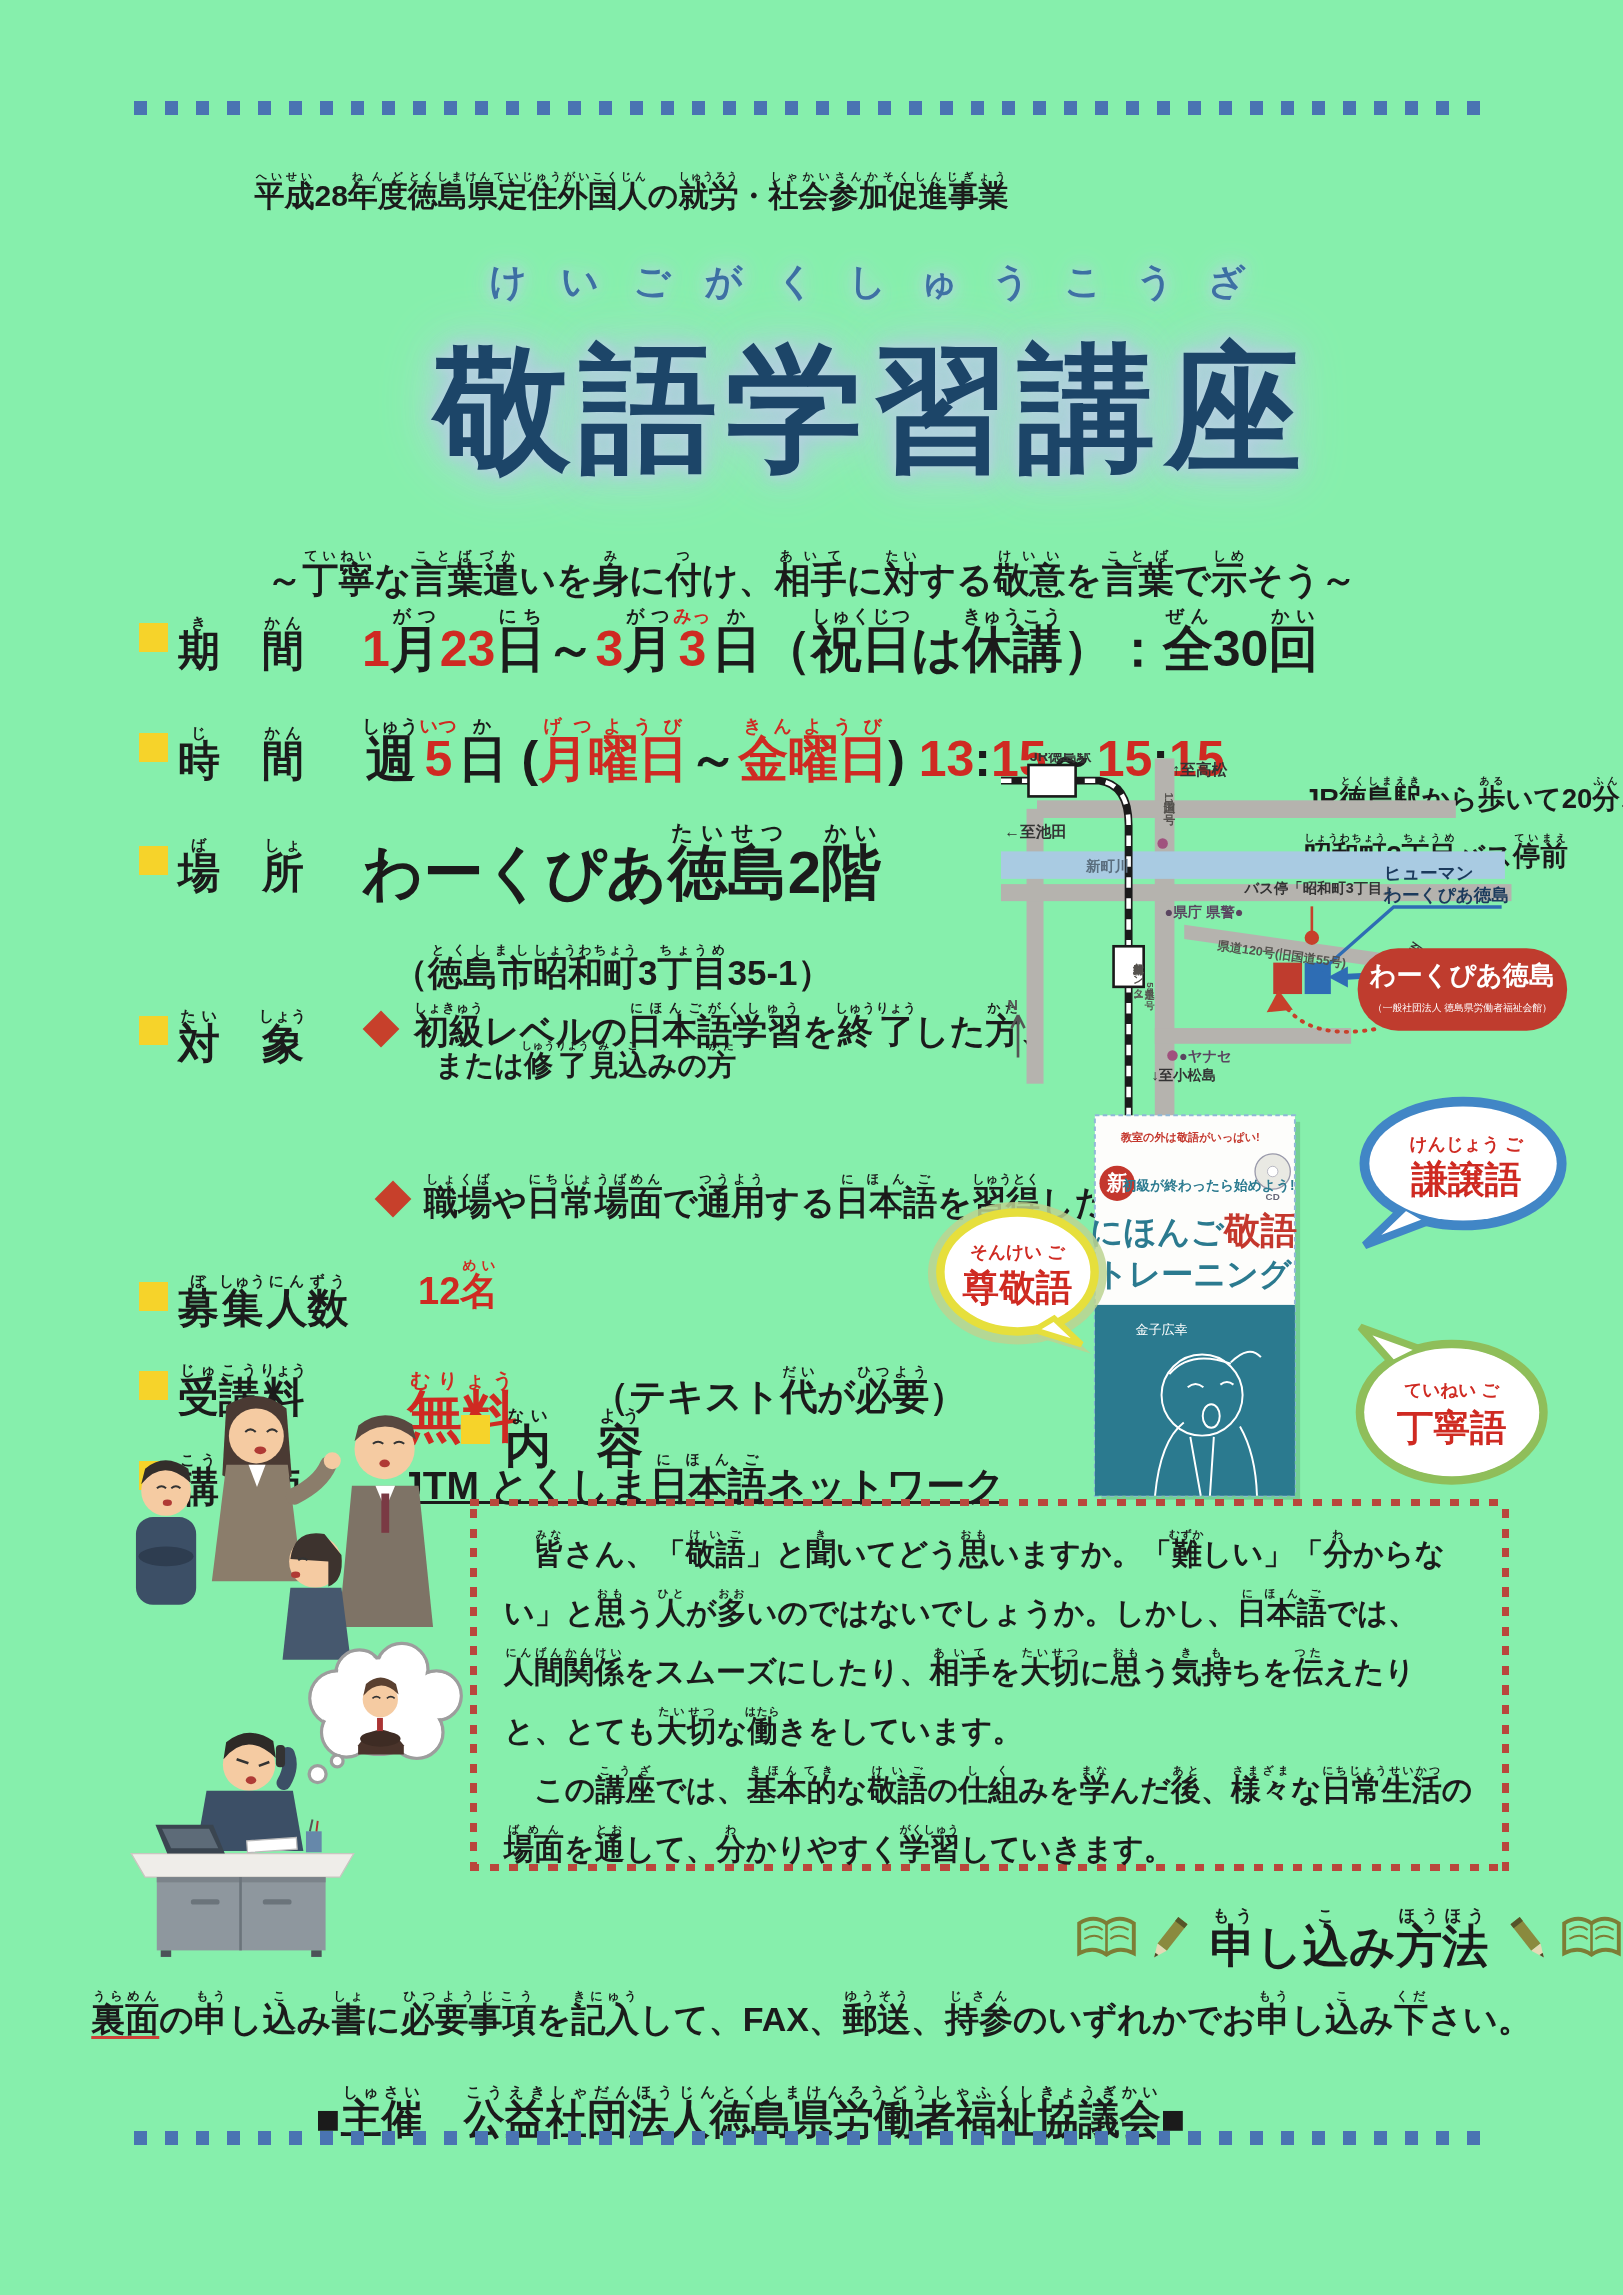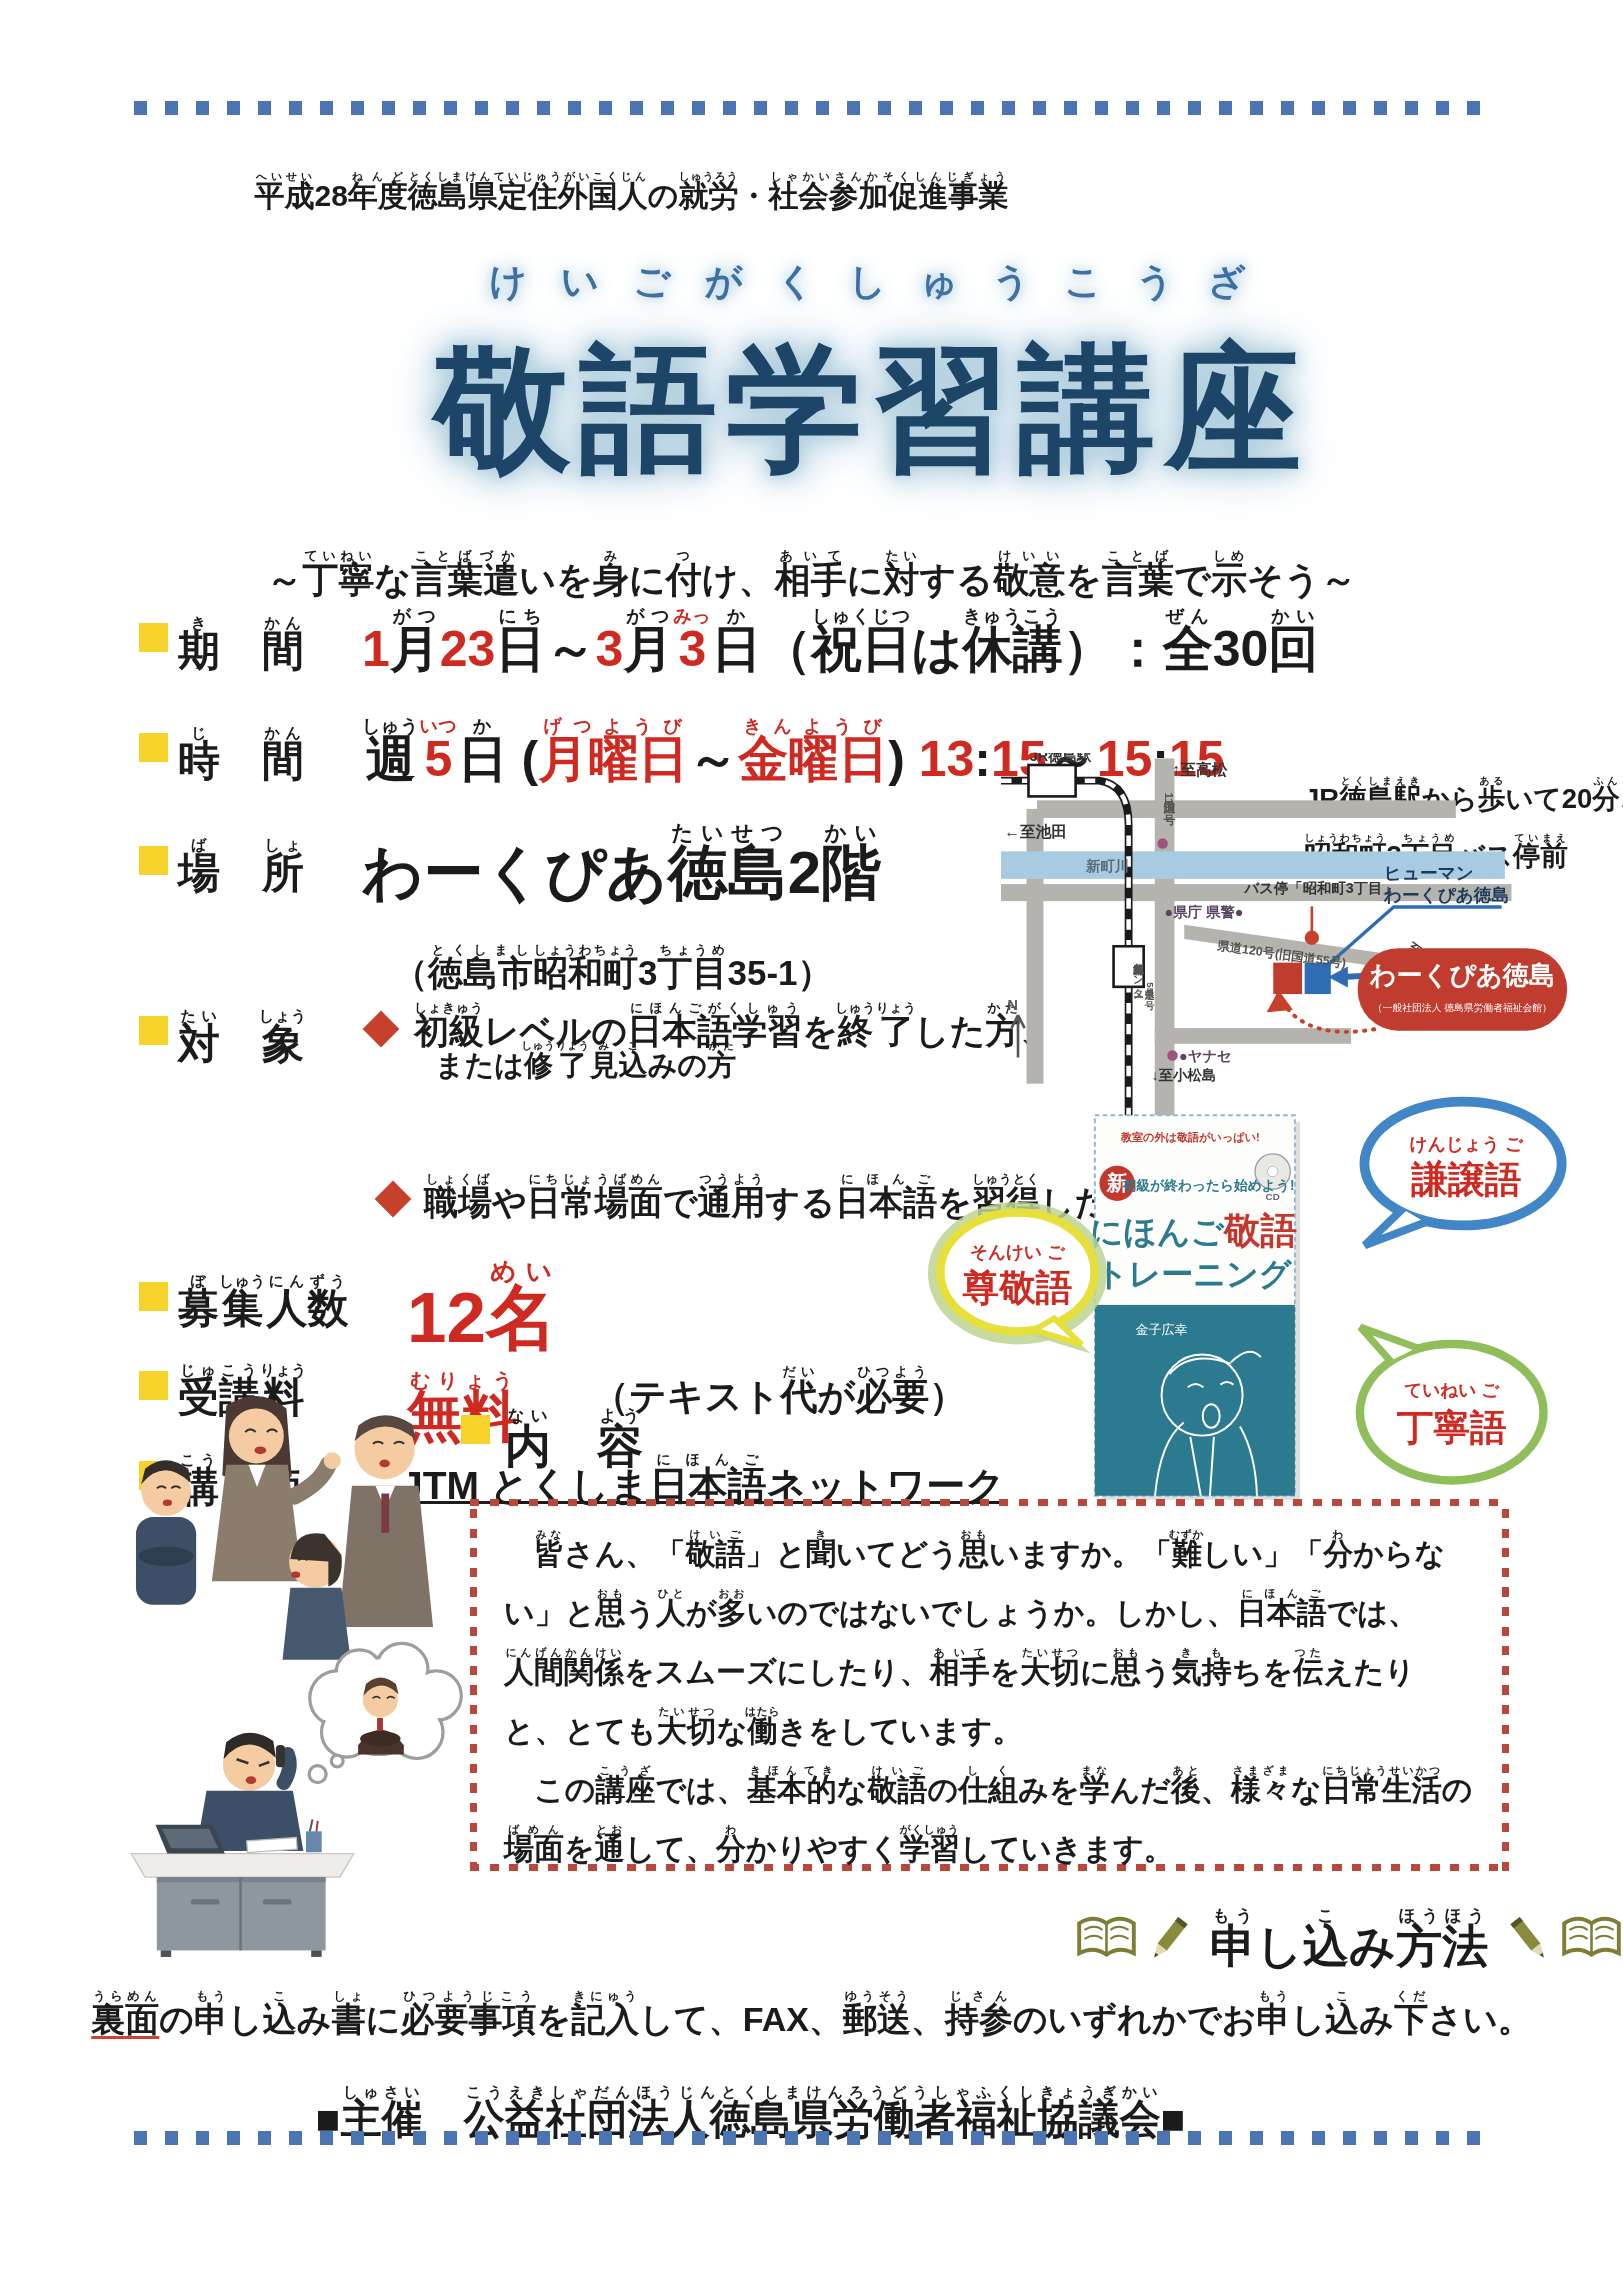--- a/index.html
+++ b/index.html
@@ -1,16 +1,16 @@
 <!DOCTYPE html>
 <html style="font-size:10.5px"><head>
 <meta charset="utf-8">
 <style>
   html,body{margin:0;padding:0;background:#e8e4d8;}
-  .page{position:relative;width:1623px;height:2295px;background:#ffffff;overflow:hidden;
+  .page{position:relative;width:1623px;height:2295px;background:#86efac;overflow:hidden;
         font-family:"Liberation Sans","DejaVu Sans",sans-serif;color:#1b1b1b;}
   .abs{position:absolute;}
   .dash-row{position:absolute;height:13.7px;
     background:repeating-linear-gradient(90deg,#4a74b2 0 13px,transparent 13px 31px);}
   
   ruby{ruby-position:over;}
   rt{font-size:0.36em;font-weight:600;letter-spacing:0.7px;}
   .red{color:#cf2a22;}
   rt.red{color:#cf2a22;}
   .uline{text-decoration:underline;text-decoration-color:#d04038;text-decoration-thickness:3.3px;text-underline-offset:5.2px;}
@@ -88,21 +88,21 @@
   <div class="sq" style="left:139px;top:1016px;"></div>
   <div class="abs rtext lbl" style="left:178px;top:1008px;"><ruby><span>対</span><rt>たい</rt></ruby><span>　</span><ruby><span>象</span><rt>しょう</rt></ruby></div>
   <div class="diamond" style="left:368px;top:1016px;"></div>
   <div class="abs rtext" style="left:414px;top:1001px;font-size:35px;"><ruby><span>初級</span><rt>しょきゅう</rt></ruby><span>レベルの</span><ruby><span>日本語学習</span><rt>にほんごがくしゅう</rt></ruby><span>を</span><ruby><span>終了</span><rt>しゅうりょう</rt></ruby><span>した</span><ruby><span>方</span><rt>かた</rt></ruby><span>、</span></div>
   <div class="abs rtext" style="left:435px;top:1040px;font-size:29px;"><span>または</span><ruby><span>修了</span><rt>しゅうりょう</rt></ruby><ruby><span>見込</span><rt>みこ</rt></ruby><span>みの</span><ruby><span>方</span><rt>かた</rt></ruby></div>
   <div class="diamond" style="left:380px;top:1186px;"></div>
   <div class="abs rtext" style="left:424px;top:1173px;font-size:34px;"><ruby><span>職場</span><rt>しょくば</rt></ruby><span>や</span><ruby><span>日常場面</span><rt>にちじょうばめん</rt></ruby><span>で</span><ruby><span>通用</span><rt>つうよう</rt></ruby><span>する</span><ruby><span>日本語</span><rt>にほんご</rt></ruby><span>を</span><ruby><span>習得</span><rt>しゅうとく</rt></ruby><span>したい</span><ruby><span>方</span><rt>かた</rt></ruby></div>
 
   <div class="sq" style="left:139px;top:1282px;"></div>
   <div class="abs rtext" style="left:178px;top:1274px;font-size:41px;"><ruby><span>募</span><rt>ぼ</rt></ruby><ruby><span>集</span><rt>しゅう</rt></ruby><ruby><span>人数</span><rt>にんずう</rt></ruby></div>
-  <div class="abs rtext" style="left:407px;top:1259px;font-size:71px;"><span class="red">12</span><ruby class="red"><span>名</span><rt class="red">めい</rt></ruby></div>
+  <div class="abs rtext" style="left:418px;top:1259px;font-size:38px;"><span class="red">12</span><ruby class="red"><span>名</span><rt class="red">めい</rt></ruby></div>
 
   <div class="sq" style="left:139px;top:1371px;"></div>
   <div class="abs rtext" style="left:178px;top:1363px;font-size:41px;"><ruby><span>受講</span><rt>じゅこう</rt></ruby><ruby><span>料</span><rt>りょう</rt></ruby></div>
   <div class="abs rtext" style="left:407px;top:1348px;font-size:55px;margin-top:23px;"><ruby class="red"><span>無料</span><rt class="red">むりょう</rt></ruby></div>
   <div class="abs rtext note-s" style="left:592px;top:1365px;"><span>（テキスト</span><ruby><span>代</span><rt>だい</rt></ruby><span>が</span><ruby><span>必要</span><rt>ひつよう</rt></ruby><span>）</span></div>
 
   <div class="sq" style="left:139px;top:1461px;"></div>
   <div class="abs rtext" style="left:178px;top:1453px;font-size:41px;"><ruby><span>講</span><rt>こう</rt></ruby><span>　</span><ruby><span>師</span><rt>し</rt></ruby></div>
   <div class="abs rtext" style="left:401px;top:1452px;font-size:39px;text-decoration:underline;"><span>JTM とくしま</span><ruby><span>日本語</span><rt>にほんご</rt></ruby><span>ネットワーク</span></div>
 

